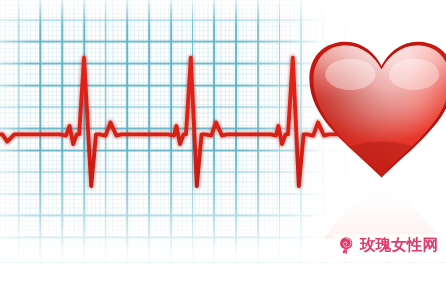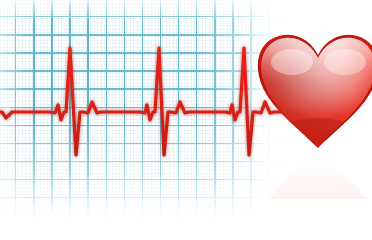--- a/index.html
+++ b/index.html
@@ -229,14 +229,27 @@
       <rect x="250" y="25" width="140" height="135" fill="url(#leftShade)"></rect>
       <rect x="250" y="25" width="140" height="135" fill="url(#sheenGrad)"></rect>
 
       <ellipse cx="292" cy="62" rx="21" ry="13" fill="#ffffff" opacity="0.38"></ellipse>
       <ellipse cx="345" cy="62" rx="21" ry="13" fill="#ffffff" opacity="0.34"></ellipse>
 
       <ellipse cx="318" cy="152" rx="56" ry="34" fill="#8e0f0a" opacity="0.30"></ellipse>
     </g>
   </svg>
 
+  <div class="watermark">
+    <svg class="wm-icon" viewBox="0 0 24 24">
+
+      <circle cx="12" cy="9.5" r="7.2" fill="#e2396b"></circle>
+      <path d="M12 3.6c3.1 0 5.6 2.4 5.6 5.4 0 2.6-2 4.6-4.4 4.9
+               -1.9.2-3.6-.9-4.2-2.6-.5-1.4.2-2.9 1.6-3.3
+               1.1-.3 2.2.3 2.5 1.3.2.8-.2 1.6-1 1.8" fill="none" stroke="#ffffff" stroke-width="1.05" stroke-linecap="round" opacity="0.85"></path>
+
+      <path d="M9.6 16.4c-1.4 1.4-1.7 3.4-1.5 5.1 1.7-.4 3.4-1.4 4.1-3" fill="#e2396b"></path>
+      <path d="M12 16.2v5.2" stroke="#e2396b" stroke-width="1.5" stroke-linecap="round" fill="none"></path>
+    </svg>
+    <span class="wm-text">玫瑰女性网</span>
+  </div>
 
 </div>
 
 </body></html>

